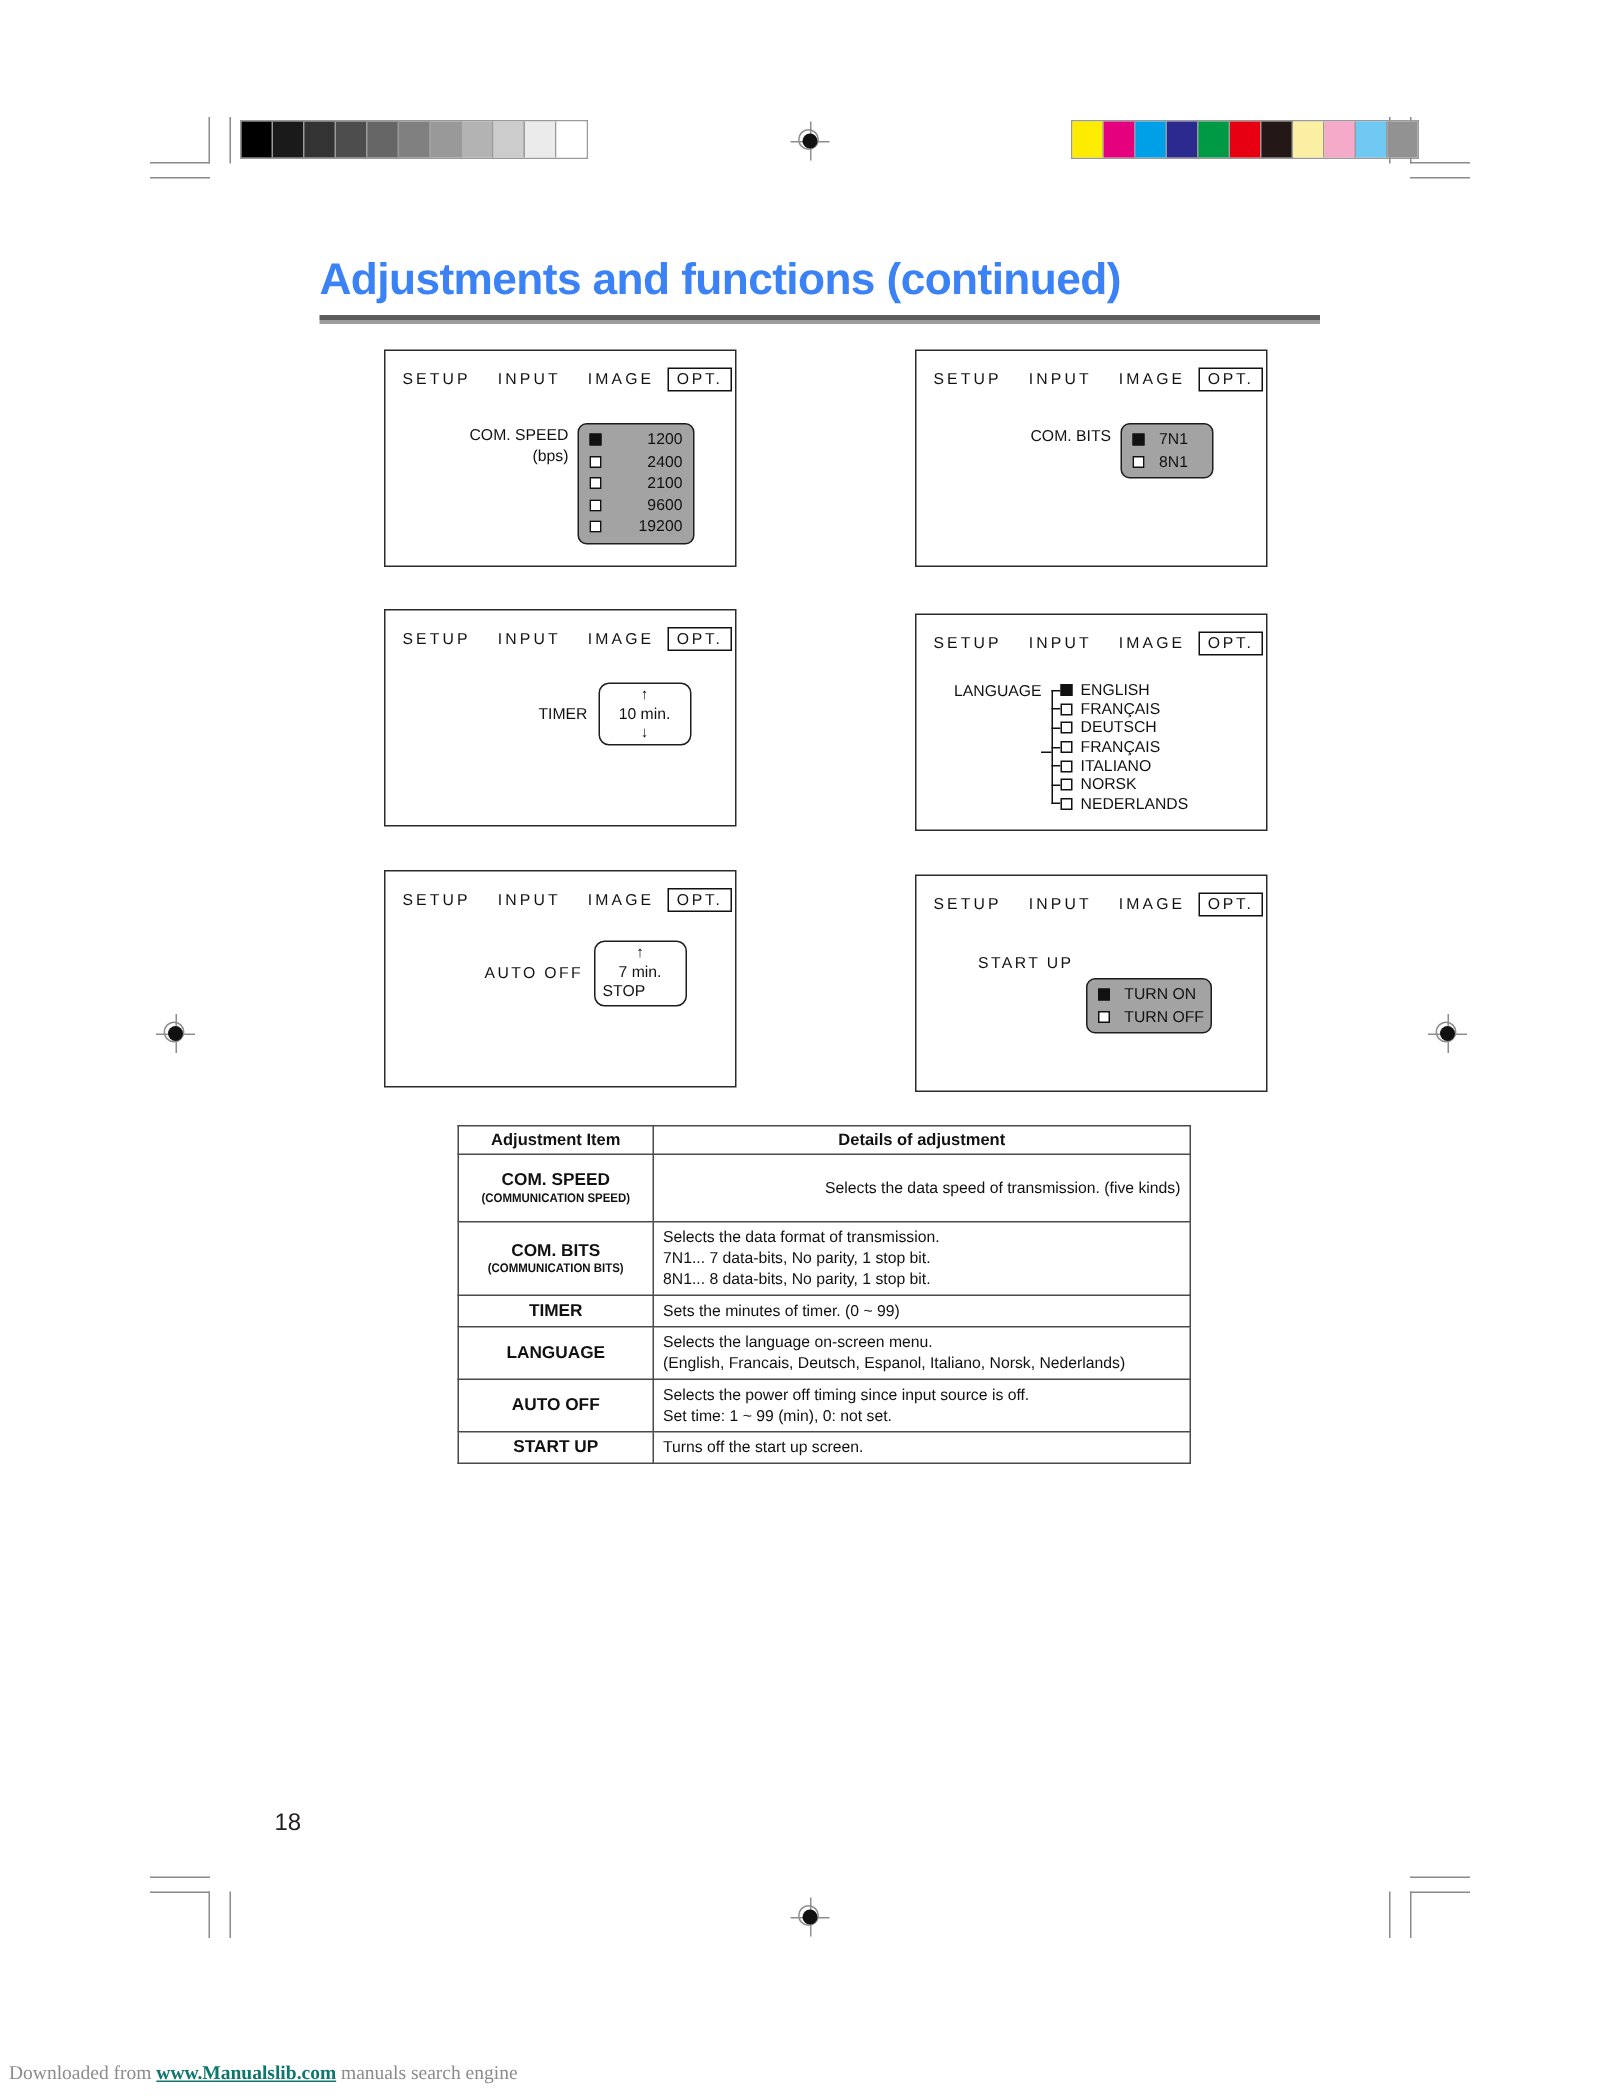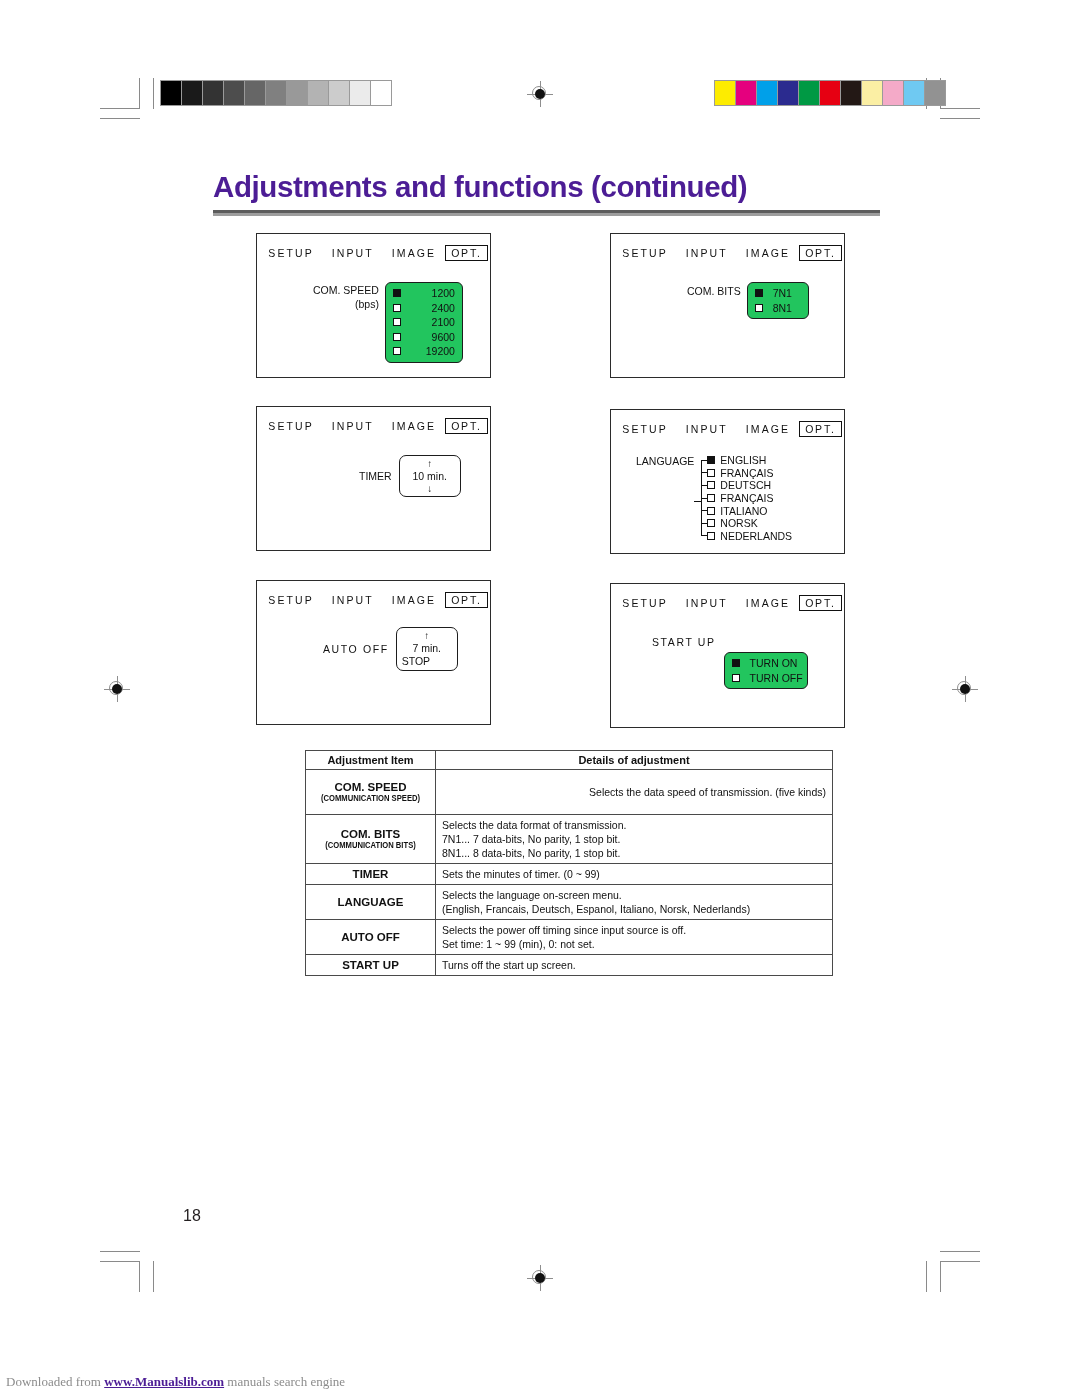--- a/index.html
+++ b/index.html
@@ -24,42 +24,42 @@
   .regmark .cv{position:absolute;top:0;left:12.5px;height:26px;width:1px;background:#8e8e8e;}
 
   
   .bar{position:absolute;display:flex;border:1px solid #9a9a9a;box-sizing:content-box;}
   .bar i{display:block;width:20px;height:24px;border-right:1px solid #9a9a9a;}
   .bar i:last-child{border-right:none;}
 
   
   .title{
     position:absolute;left:213px;top:170px;width:667px;
-    font-size:29.5px;font-weight:bold;color:#4c1d95;letter-spacing:-.4px;
+    font-size:29.5px;font-weight:bold;color:#3b82f6;letter-spacing:-.4px;
     white-space:nowrap;
   }
   .title-rule{position:absolute;left:213px;top:210px;width:667px;height:6px;
     background:linear-gradient(to bottom,#5c5c5c 0%,#5c5c5c 55%,#9d9d9d 56%,#9d9d9d 100%);}
 
   
   .panel{position:absolute;border:1px solid #2b2b2b;background:#fff;box-sizing:border-box;}
   .panel .menubar{
     position:absolute;left:0;right:0;top:10px;height:18px;
     display:flex;align-items:center;justify-content:center;gap:0;
     font-size:10.5px;color:#111;letter-spacing:2.1px;white-space:nowrap;
   }
   .menubar .mi{padding:0 9px;}
   .menubar .mi.sel{border:1px solid #111;padding:1px 5px;letter-spacing:1.8px;}
 
   .row{position:absolute;display:flex;align-items:center;}
   .lbl{font-size:10.5px;color:#111;white-space:nowrap;text-align:right;}
   .lbl.sp{letter-spacing:1.6px;}
 
   .optbox{
-    border:1.3px solid #1d1d1d;border-radius:6px;background:#22c55e;
+    border:1.3px solid #1d1d1d;border-radius:6px;background:#a3a3a3;
     box-sizing:border-box;padding:3px 7px;
   }
   .opt{display:flex;align-items:center;font-size:10.5px;color:#111;line-height:14.5px;white-space:nowrap;}
   .chk{width:8px;height:8px;border:1.4px solid #111;box-sizing:border-box;
        background:#fff;display:inline-block;flex:0 0 auto;}
   .chk.on{background:#111;}
   .optval{margin-left:10px;}
   .optval.r{margin-left:0;text-align:right;flex:1;}
 
   
@@ -76,34 +76,34 @@
   .langwrap{position:absolute;display:flex;align-items:flex-start;}
   .langlabel{font-size:10.5px;color:#111;white-space:nowrap;padding-top:1px;}
   .tree{position:relative;margin-left:0;}
   .tree .spine{position:absolute;left:0;top:6px;bottom:6px;width:1px;background:#111;}
   .tree .lrow{display:flex;align-items:center;height:12.6px;}
   .tree .stub{width:6px;height:1px;background:#111;flex:0 0 auto;}
   .tree .ltxt{margin-left:5px;font-size:10.5px;color:#111;white-space:nowrap;}
   .hyph{width:7px;height:1px;background:#111;align-self:center;margin-top:6px;}
 
   
-  .tbl{position:absolute;left:305px;top:750px;width:528px;border-collapse:collapse;}
+  .tbl{position:absolute;left:305px;top:750px;width:489px;border-collapse:collapse;}
   .tbl td,.tbl th{border:1px solid #4a4a4a;vertical-align:middle;}
   .tbl th{padding:3px 0;font-size:11px;font-weight:bold;color:#111;text-align:center;}
   .tbl td.item{width:125px;text-align:center;padding:3px 2px;}
   .tbl td.det{padding:3px 6px;font-size:10.5px;color:#111;line-height:14px;}
   .itm-main{font-size:11.5px;font-weight:bold;color:#111;display:block;}
   .itm-sub{font-size:8.3px;font-weight:bold;color:#111;display:block;
            transform:scaleX(.92);transform-origin:center;}
 
   
   .pageno{position:absolute;left:183px;top:1207px;font-size:16px;color:#231f20;}
   .footer{position:absolute;left:6px;top:1374px;font-size:13px;color:#8c8c8c;
           font-family:"Liberation Serif",serif;white-space:nowrap;}
-  .footer a{color:#4c1d95;font-weight:bold;}
+  .footer a{color:#0f766e;font-weight:bold;}
 </style>
 </head>
 <body>
 
 <div class="crop" style="left:100px;top:78px;width:56px;height:44px;">
   <div class="h" style="left:0;top:30px;width:40px;"></div>
   <div class="h" style="left:0;top:40px;width:40px;"></div>
   <div class="v" style="left:39px;top:0;height:31px;"></div>
   <div class="v" style="left:53px;top:0;height:31px;"></div>
 </div>

